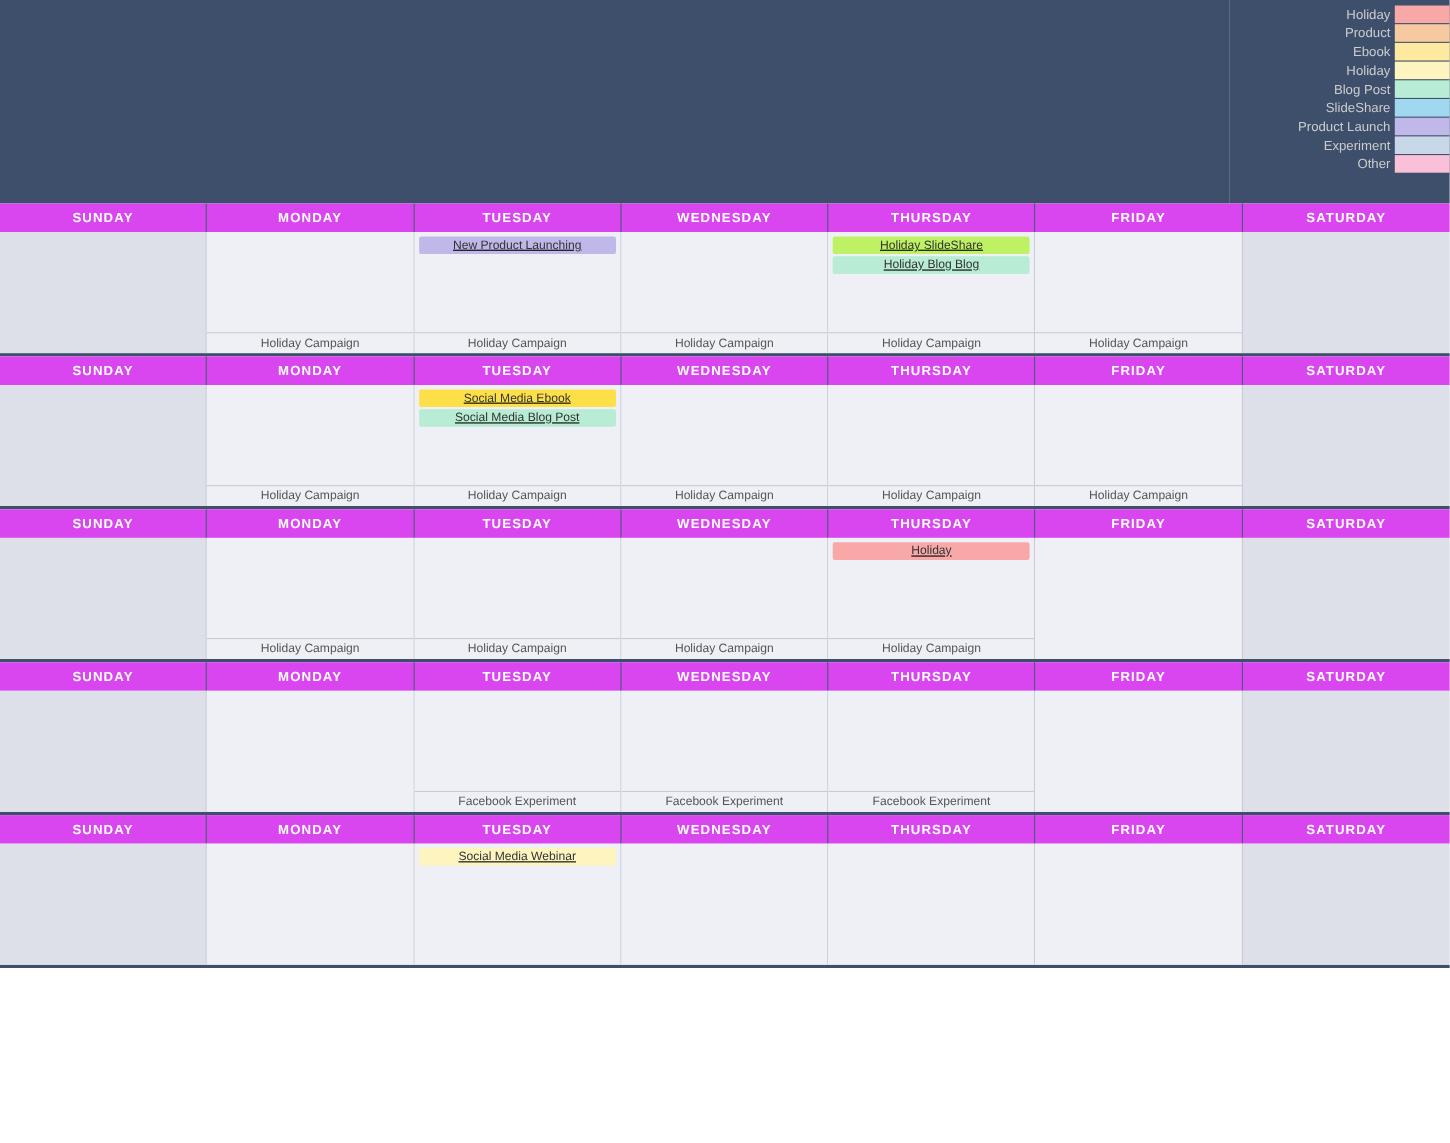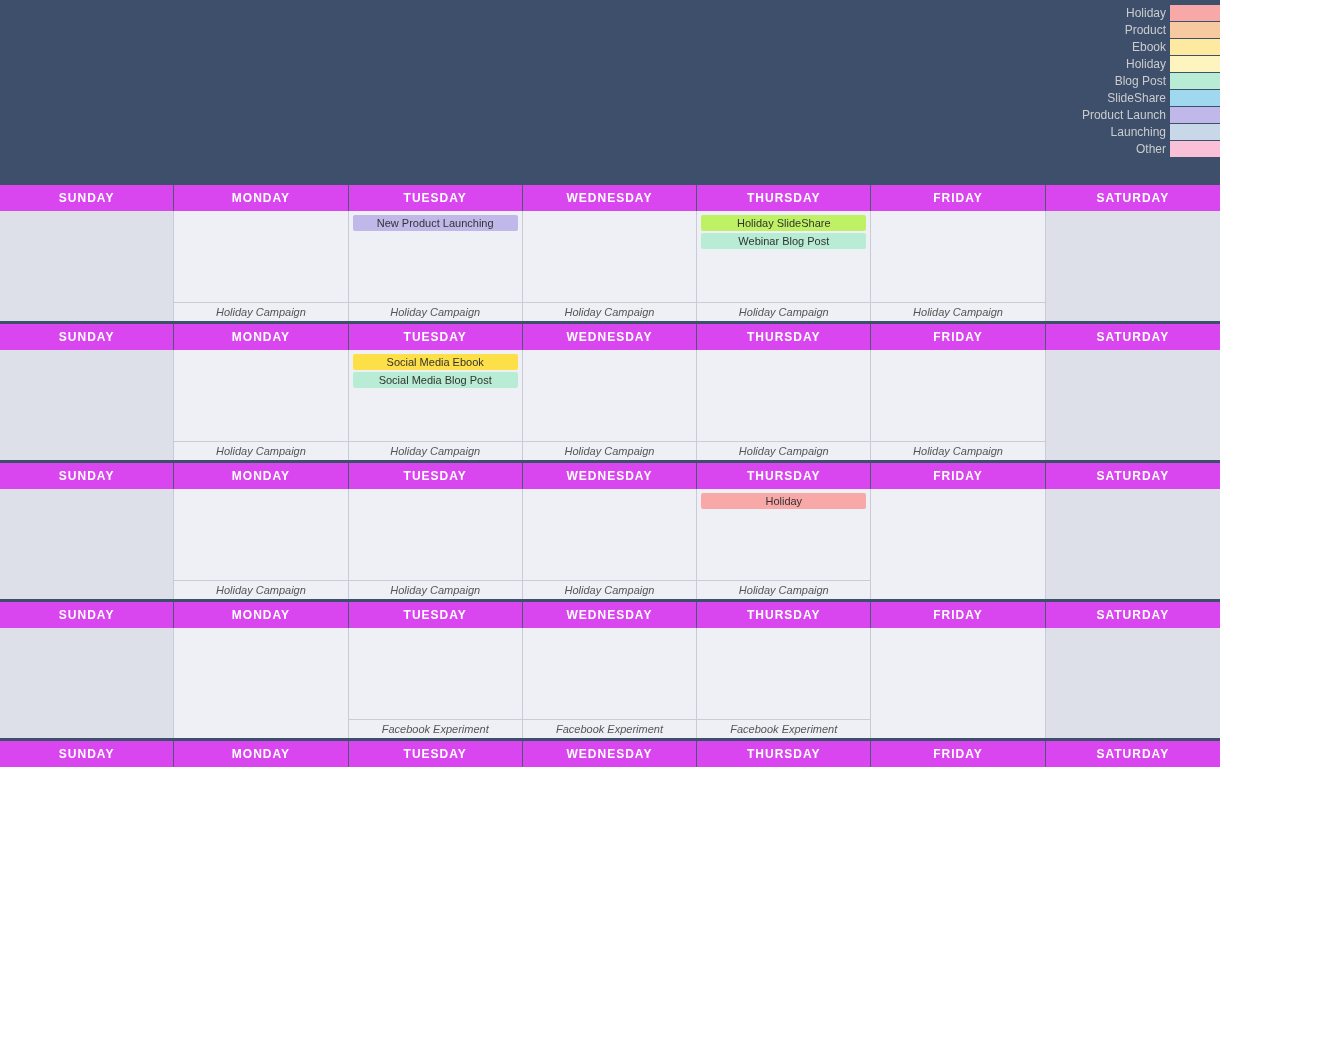--- a/index.html
+++ b/index.html
@@ -1,18 +1,18 @@
 <!DOCTYPE html>
 <html><head>
   <meta charset="utf-8">
   <style>
     * { box-sizing: border-box; margin: 0; padding: 0; }
     body { font-family: Arial, sans-serif; background: #fff; width: 1318px; min-height: 1039px; }
 
-    .container { display: flex; flex-direction: column; width: 1220px; }
+    .container { display: flex; flex-direction: column; width: 1318px; }
 
     
     .header-area { display: flex; height: 185px; }
     .header-title-block {
       background: #3d4f6b;
       flex: 1;
       display: flex;
       align-items: center;
       justify-content: center;
     }
@@ -87,35 +87,35 @@
     }
     .day-cell:last-child { border-right: none; }
     .day-cell.empty { background: #dde0e8; }
 
     .cell-content {
       flex: 1;
       padding: 4px 4px 2px 4px;
       display: flex;
       flex-direction: column;
       gap: 2px;
+      text-decoration: underline;
     }
     .cell-event {
       border-radius: 2px;
       font-size: 11px;
       padding: 2px 4px;
       text-align: center;
       color: #333;
     }
     .cell-footer {
       font-size: 11px;
       text-align: center;
       padding: 3px 2px;
       border-top: 1px solid #c8ccd8;
       color: #555;
-      font-style: italic;
     }
 
     
     .ev-holiday { background: #f9a8a8; }
     .ev-ebook { background: #fde047; }
     .ev-webinar { background: #fef4c0; }
     .ev-blogpost { background: #b8ecd4; }
     .ev-slideshare { background: #bef264; }
     .ev-productlaunch { background: #c0b8e8; }
 
@@ -165,21 +165,21 @@
           </div>
           <div class="key-row">
             <span>SlideShare</span>
             <div class="key-swatch sw-slideshare"></div>
           </div>
           <div class="key-row">
             <span>Product Launch</span>
             <div class="key-swatch sw-productlaunch"></div>
           </div>
           <div class="key-row">
-            <span>Launching</span>
+            <span>Experiment</span>
             <div class="key-swatch sw-experiment"></div>
           </div>
           <div class="key-row">
             <span>Other</span>
             <div class="key-swatch sw-other"></div>
           </div>
         </div>
     </div>
   </div>
 
@@ -207,21 +207,21 @@
           </div>
           <div class="cell-footer">Holiday Campaign</div>
         </div>
         <div class="day-cell">
           <div class="cell-content"></div>
           <div class="cell-footer">Holiday Campaign</div>
         </div>
         <div class="day-cell">
           <div class="cell-content">
             <div class="cell-event ev-slideshare">Holiday SlideShare</div>
-            <div class="cell-event ev-blogpost">Webinar Blog Post</div>
+            <div class="cell-event ev-blogpost">Holiday Blog Blog</div>
           </div>
           <div class="cell-footer">Holiday Campaign</div>
         </div>
         <div class="day-cell">
           <div class="cell-content"></div>
           <div class="cell-footer">Holiday Campaign</div>
         </div>
         <div class="day-cell empty">
           <div class="cell-content"></div>
         </div>
@@ -341,15 +341,40 @@
       </div>
       <div class="week-header">
         <div class="week-header-cell">SUNDAY</div>
         <div class="week-header-cell">MONDAY</div>
         <div class="week-header-cell">TUESDAY</div>
         <div class="week-header-cell">WEDNESDAY</div>
         <div class="week-header-cell">THURSDAY</div>
         <div class="week-header-cell">FRIDAY</div>
         <div class="week-header-cell">SATURDAY</div>
       </div>
+      <div class="week-row">
+        <div class="day-cell empty">
+          <div class="cell-content"></div>
+        </div>
+        <div class="day-cell">
+          <div class="cell-content"></div>
+        </div>
+        <div class="day-cell">
+          <div class="cell-content">
+            <div class="cell-event ev-webinar">Social Media Webinar</div>
+          </div>
+        </div>
+        <div class="day-cell">
+          <div class="cell-content"></div>
+        </div>
+        <div class="day-cell">
+          <div class="cell-content"></div>
+        </div>
+        <div class="day-cell">
+          <div class="cell-content"></div>
+        </div>
+        <div class="day-cell empty">
+          <div class="cell-content"></div>
+        </div>
+      </div>
     </div>
 
 </div>
 
 </body></html>

